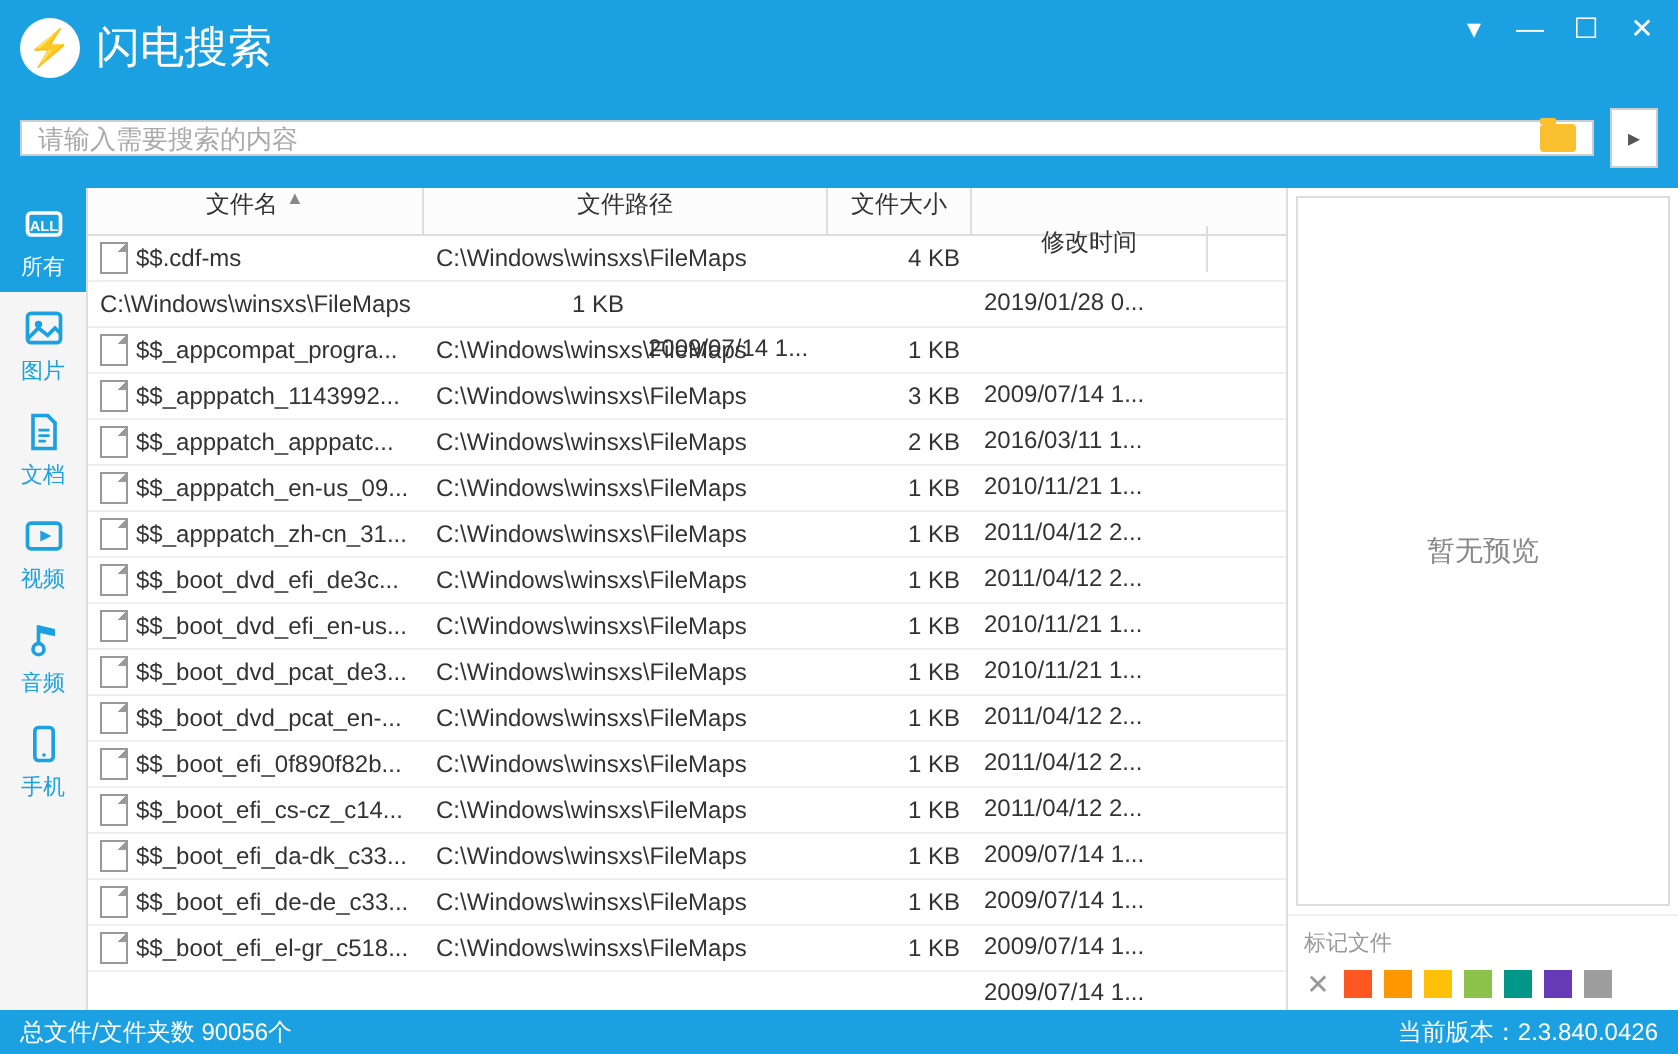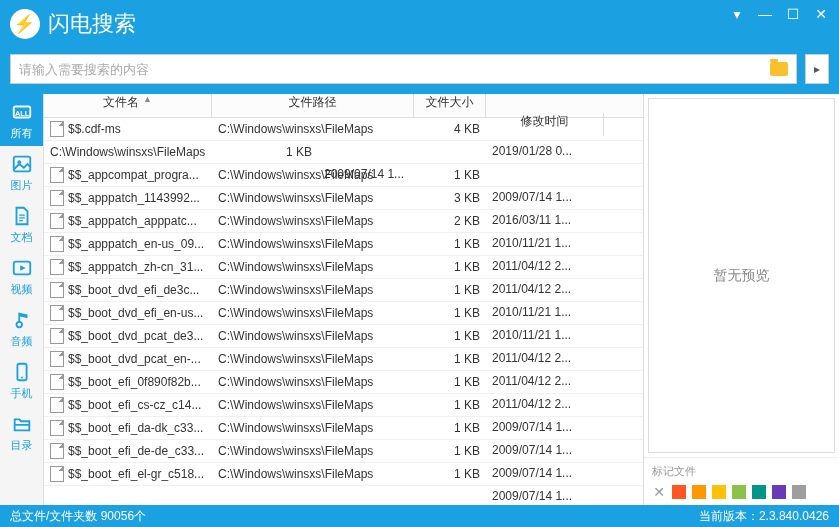--- a/index.html
+++ b/index.html
@@ -4,21 +4,21 @@
 <style>
 * { margin: 0; padding: 0; box-sizing: border-box; }
 body { font-family: "Microsoft YaHei", sans-serif; font-size: 12px; background: #fff; width: 839px; height: 527px; overflow: hidden; display: flex; flex-direction: column; }
 .titlebar { background: #1ba1e2; height: 48px; display: flex; align-items: center; padding: 0 10px; color: #fff; position: relative; }
 .logo-circle { width: 30px; height: 30px; border-radius: 50%; background: #fff; display: flex; align-items: center; justify-content: center; margin-right: 8px; }
 .logo-bolt { color: #f7b500; font-size: 18px; }
 .app-title { font-size: 22px; font-weight: normal; text-align: center; }
 .window-controls { position: absolute; right: 8px; top: 4px; display: flex; gap: 8px; }
 .win-btn { width: 20px; height: 20px; color: #fff; cursor: pointer; display: flex; align-items: center; justify-content: center; font-size: 14px; }
 .search-row { background: #1ba1e2; padding: 6px 10px 10px; display: flex; align-items: center; gap: 8px; }
-.search-box { flex: 1; background: #fff; border: 1px solid #ccc; height: 30px; display: flex; align-items: center; padding: 0 8px; }
+.search-box { flex: 1; background: #fff; border: 1px solid #ccc; height: 18px; display: flex; align-items: center; padding: 0 8px; }
 .search-input { flex: 1; border: none; outline: none; font-size: 13px; color: #333; }
 .search-input::placeholder { color: #aaa; }
 .folder-icon { width: 18px; height: 14px; background: #fbc02d; border-radius: 2px; margin-left: 6px; position: relative; }
 .folder-icon::before { content: ''; position: absolute; top: -3px; left: 0; width: 8px; height: 3px; background: #fbc02d; border-radius: 1px 1px 0 0; }
 .arrow-btn { width: 24px; height: 30px; background: #fff; border: 1px solid #ccc; display: flex; align-items: center; justify-content: center; cursor: pointer; font-size: 12px; color: #555; }
 .main { flex: 1; display: flex; overflow: hidden; }
 .sidebar { width: 44px; background: #f5f5f5; border-right: 1px solid #ddd; display: flex; flex-direction: column; }
 .sb-item { height: 52px; display: flex; flex-direction: column; align-items: center; justify-content: center; cursor: pointer; font-size: 11px; color: #1ba1e2; gap: 2px; }
 .sb-item.active { background: #1ba1e2; color: #fff; }
 .sb-icon { width: 24px; height: 24px; display: flex; align-items: center; justify-content: center; }
@@ -128,28 +128,20 @@
       </div>
       <div class="sb-item">
         <div class="sb-icon">
           <svg viewBox="0 0 24 24">
             <rect x="7" y="3" width="10" height="18" rx="2" fill="none" stroke="currentColor" stroke-width="2"></rect>
             <circle cx="12" cy="18" r="1" fill="currentColor"></circle>
           </svg>
         </div>
         <span>手机</span>
       </div>
-      <div class="sb-item">
-        <div class="sb-icon">
-          <svg viewBox="0 0 24 24">
-            <path d="M4 19 L4 7 L9 7 L11 9 L20 9 L20 19 Z M4 13 L20 13" fill="none" stroke="currentColor" stroke-width="2"></path>
-          </svg>
-        </div>
-        <span>目录</span>
-      </div>
     </div>
   <div class="content">
     <div class="file-area">
       <div class="headers">
         <div class="hcol name">
             <span>文件名</span>
             <span class="sort-arrow">▲</span>
           </div>
         <div class="hcol path">
             <span>文件路径</span>

